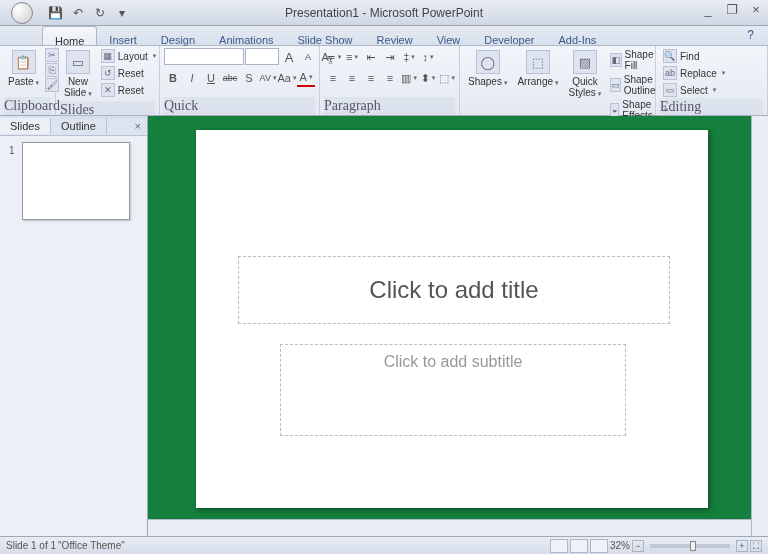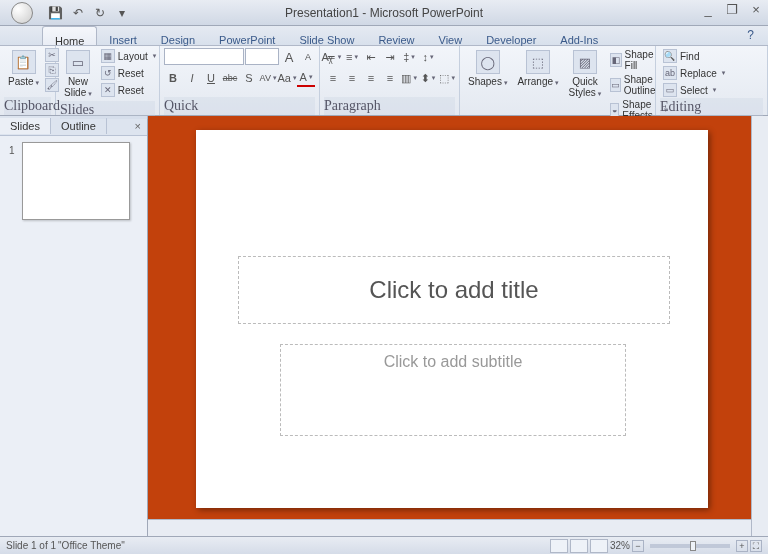--- a/index.html
+++ b/index.html
@@ -38,21 +38,21 @@
 .workarea { display: flex; height: 420px; background: #7a7a7a; }
 .leftpanel { width: 148px; background: #ebeff6; border-right: 1px solid #a0a8b8; display: flex; flex-direction: column; }
 .panel-tabs { height: 20px; display: flex; background: #dde4ef; border-bottom: 1px solid #b8c2d4; align-items: center; }
 .panel-tab { padding: 2px 10px; font-size: 11px; border-right: 1px solid #b8c2d4; cursor: default; }
 .panel-tab.active { background: #ebeff6; }
 .panel-close { margin-left: auto; padding: 0 6px; cursor: default; font-size: 11px; color: #666; }
 .thumb-area { flex: 1; padding: 6px; }
 .thumb { width: 108px; height: 78px; background: #fff; border: 1px solid #999; box-shadow: 1px 1px 2px rgba(0,0,0,0.2); margin-left: 16px; position: relative; }
 .thumb-num { position: absolute; left: -14px; top: 2px; font-size: 10px; color: #555; }
 
-.canvas-wrap { flex: 1; position: relative; overflow: hidden; background: #c2410c; }
+.canvas-wrap { flex: 1; position: relative; overflow: hidden; background: #15803d; }
 .vscroll { position: absolute; right: 0; top: 0; width: 17px; height: 100%; background: #e8ecf3; border-left: 1px solid #b0b8c8; }
 .hscroll { position: absolute; left: 0; bottom: 0; height: 17px; width: calc(100% - 17px); background: #e8ecf3; border-top: 1px solid #b0b8c8; }
 .slide { position: absolute; left: 48px; top: 14px; width: 512px; height: 378px; background: #fff; box-shadow: 2px 2px 6px rgba(0,0,0,0.4); }
 .ph { position: absolute; border: 1px dashed #bbb; display: flex; align-items: center; justify-content: center; color: #888; }
 .ph-title { left: 42px; top: 126px; width: 432px; height: 68px; font-size: 24px; color: #555; }
 .ph-sub { left: 84px; top: 214px; width: 346px; height: 92px; font-size: 16px; color: #999; align-items: flex-start; padding-top: 8px; }
 
 .statusbar { height: 18px; background: linear-gradient(#e8ecf3, #d5dce8); border-top: 1px solid #a0a8b8; display: flex; align-items: center; font-size: 10px; color: #555; padding: 0 6px; gap: 2px; }
 .statusbar .spacer { flex: 1; }
 .view-btns { display: flex; gap: 2px; }
@@ -79,21 +79,21 @@
     <div class="win-btn">_</div>
     <div class="win-btn">❐</div>
     <div class="win-btn">×</div>
   </div>
 </div>
 
 <div class="tabs">
   <div class="tab active">Home</div>
   <div class="tab">Insert</div>
   <div class="tab">Design</div>
-  <div class="tab">PowerPoint</div>
+  <div class="tab">Animations</div>
   <div class="tab">Slide Show</div>
   <div class="tab">Review</div>
   <div class="tab">View</div>
   <div class="tab">Developer</div>
   <div class="tab">Add-Ins</div>
   <div class="help-btn">?</div>
 </div>
 
 <div class="ribbon">
 

